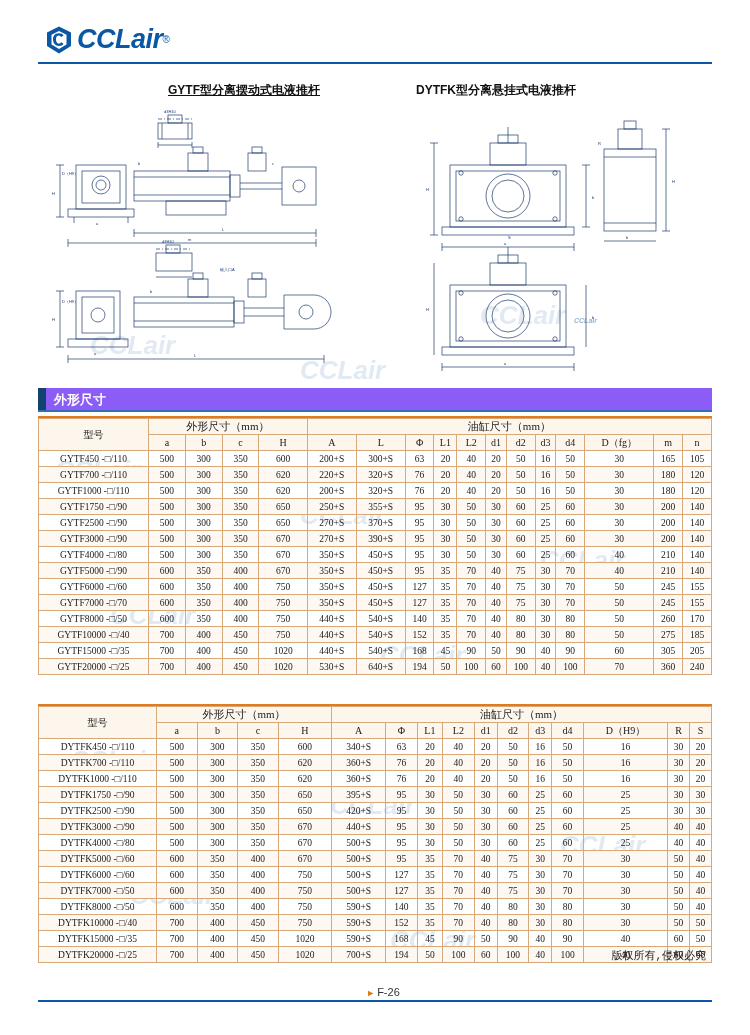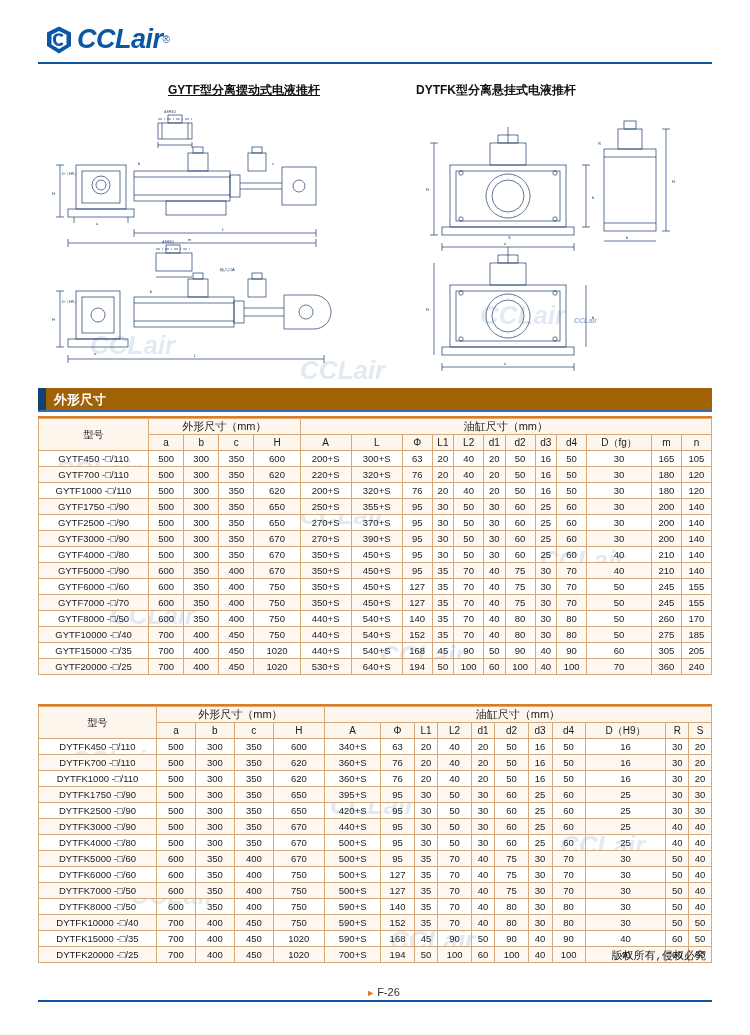--- a/index.html
+++ b/index.html
@@ -44,36 +44,36 @@
   
   .wm {
     position:absolute; color:#c9d8e8; opacity:.55;
     font-size:26px; font-weight:bold; font-style:italic;
     pointer-events:none; user-select:none; white-space:nowrap;
   }
 
   
   .section-bar {
     position:absolute; left:38px; top:388px; width:674px; height:22px;
-    background:#a16207;
+    background:#8b5cf6;
   }
   .section-bar .accent {
     position:absolute; left:0; top:0; width:8px; height:22px; background:#12436f;
   }
   .section-bar span {
     position:absolute; left:16px; top:3px; font-size:13px; font-weight:bold; color:#fff;
   }
   .section-rule {
     position:absolute; left:38px; top:410px; width:674px; height:2px; background:#2f6fb5;
   }
 
   
   table.spec {
     position:absolute; border-collapse:collapse;
-    font-size:9.5px; color:#1a1a1a;
+    font-size:9.5px; color:#1a1a1a;font-family:Liberation Serif, serif;
   }
   table.spec td, table.spec th {
     border:1px solid #d8a878;
     text-align:center;
     padding:0;
     height:16px;
     font-weight:normal;
     white-space:nowrap;
   }
   table.spec th { background:#fdf6ec; font-size:10px; }

